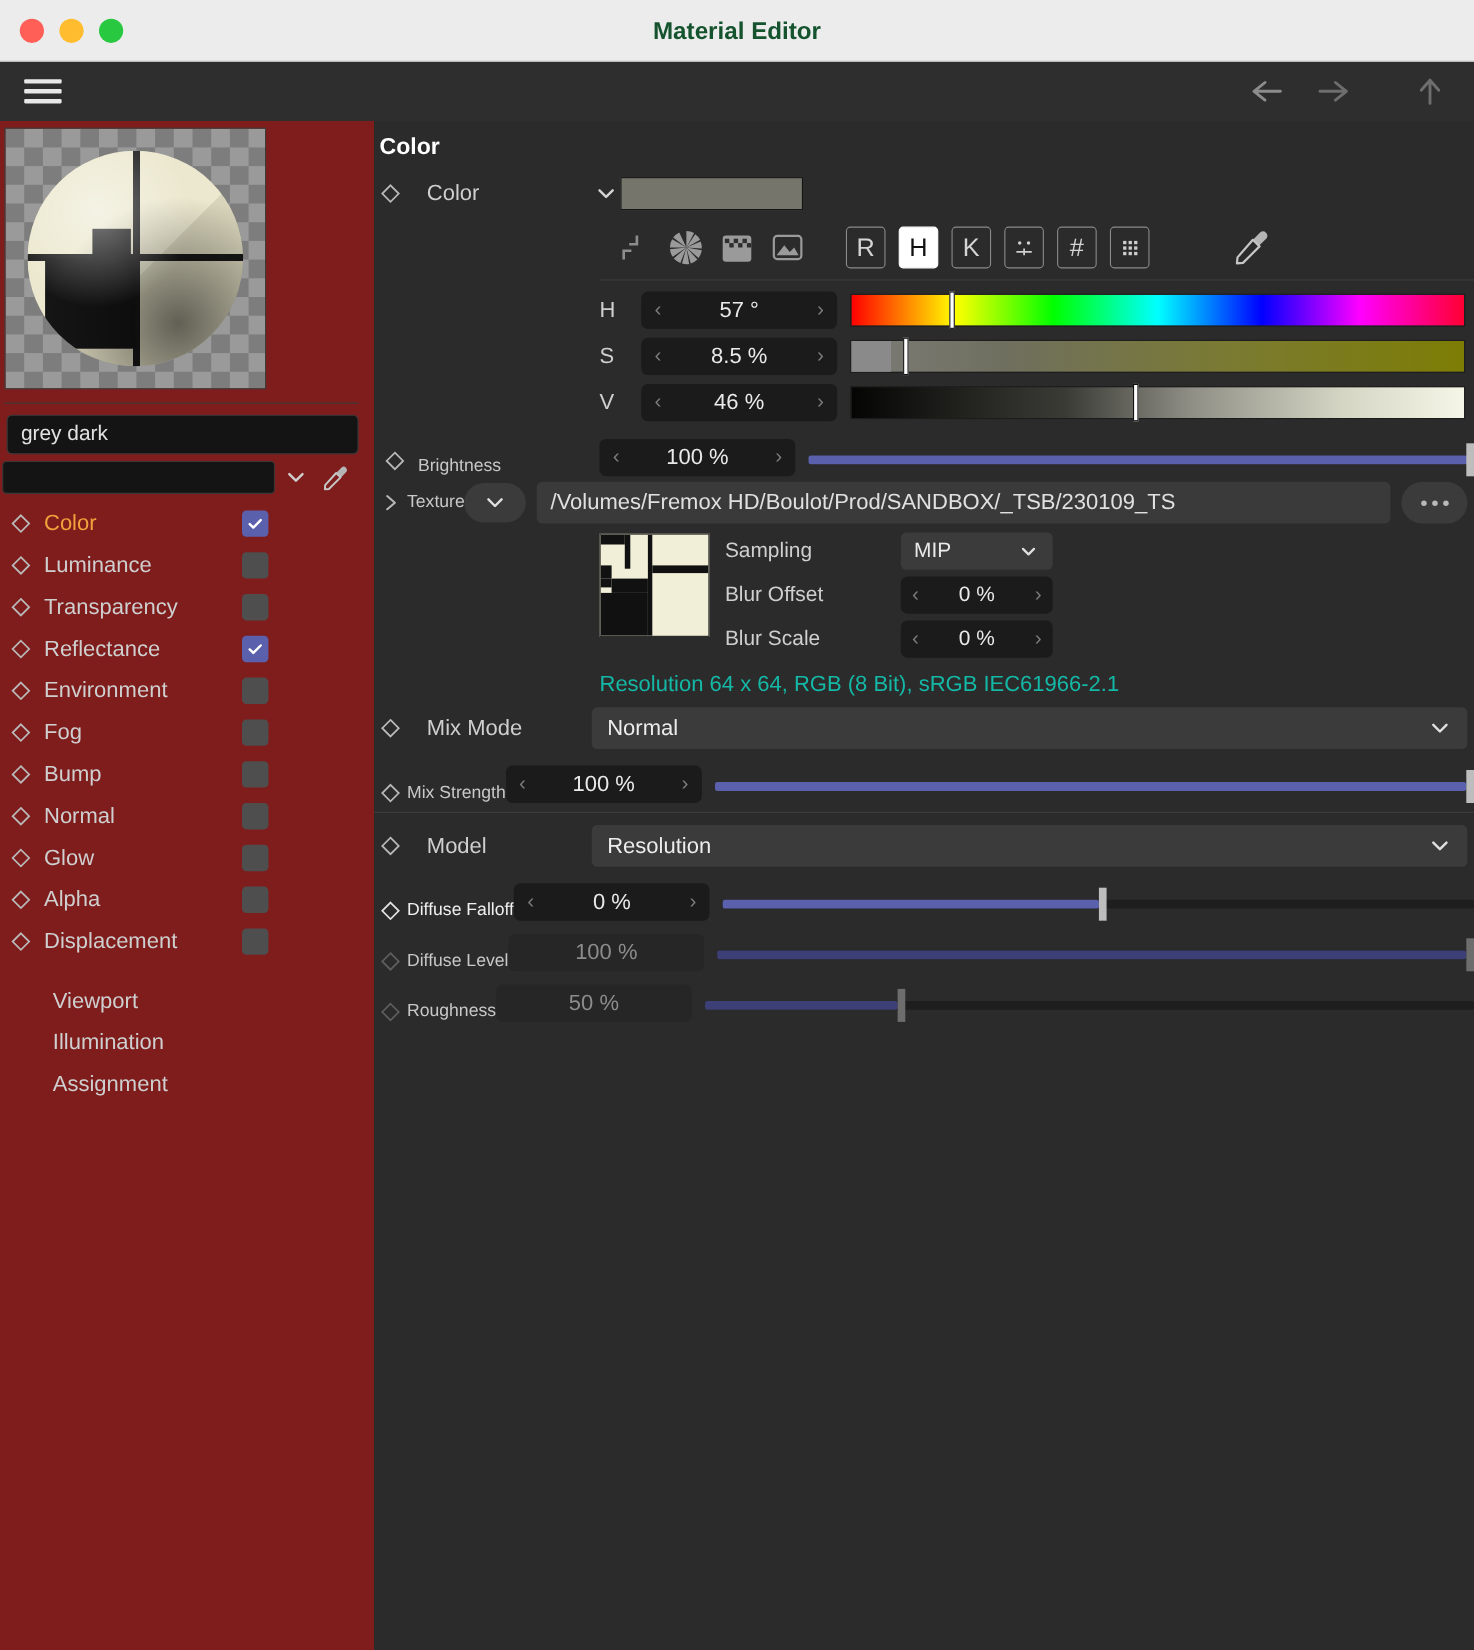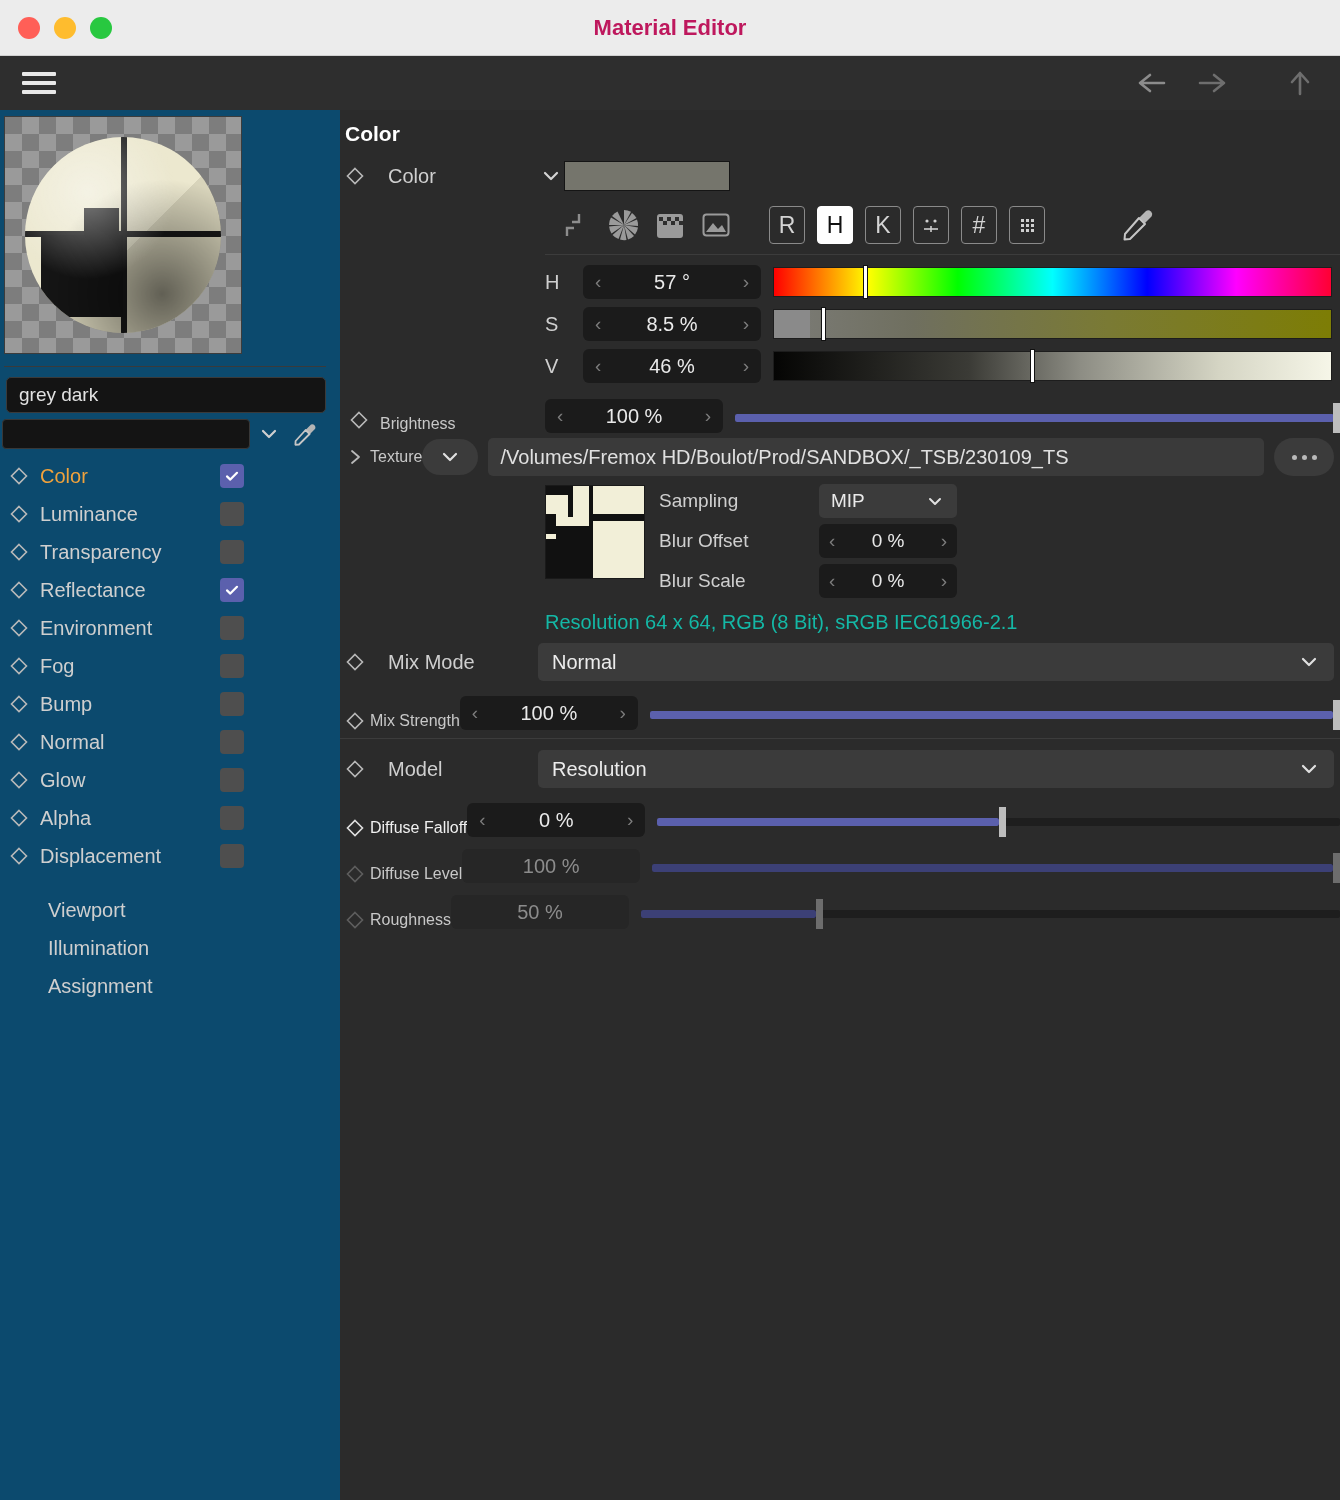--- a/index.html
+++ b/index.html
@@ -20,39 +20,39 @@
     position: relative;
     border-bottom: 1px solid #d0d0d0;
   }
   .lights { display: flex; gap: 14px; margin-left: 18px; }
   .light { width: 22px; height: 22px; border-radius: 50%; }
   .light.red { background: #ff5f57; }
   .light.yellow { background: #febc2e; }
   .light.green { background: #28c840; }
   .win-title {
     position: absolute; left: 0; right: 0; text-align: center;
-    font-size: 22px; font-weight: bold; color: #be185d;
+    font-size: 22px; font-weight: bold; color: #14532d;
   }
 
   
   .toolbar {
     height: 54px; background: #2e2e2e;
     display: flex; align-items: center; justify-content: space-between;
     padding: 0 22px;
   }
   .hamburger { display: flex; flex-direction: column; gap: 5px; cursor: pointer; }
   .hamburger span { display: block; width: 34px; height: 4px; background: #e8e8e8; border-radius: 1px; }
   .nav-arrows { display: flex; align-items: center; gap: 20px; }
   .nav-arrows svg { display: block; }
 
   
   .main { display: flex; height: calc(1500px - 56px - 54px); }
 
   
-  .sidebar { width: 340px; background: #0c4a6e; padding: 0 0 0 0; flex-shrink: 0; }
+  .sidebar { width: 340px; background: #7f1d1d; padding: 0 0 0 0; flex-shrink: 0; }
   .preview-wrap { padding: 6px 0 0 4px; }
   .preview {
     width: 238px; height: 238px;
     background:
       repeating-conic-gradient(#9a9a9a 0% 25%, #7d7d7d 0% 50%) 0 0 / 34px 34px;
     border: 1px solid #3c3c3c;
     position: relative; overflow: hidden;
   }
   .sphere {
     position: absolute; left: 50%; top: 50%;

